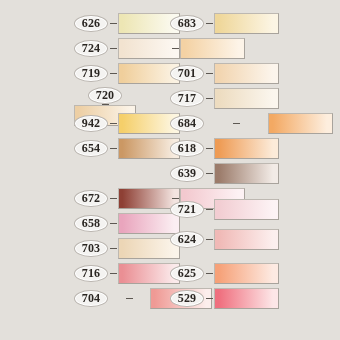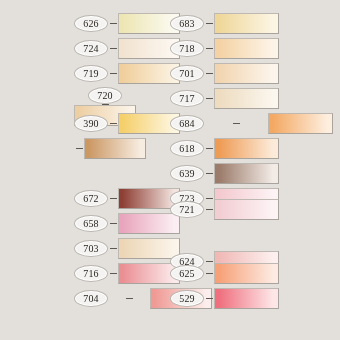--- a/index.html
+++ b/index.html
@@ -37,22 +37,22 @@
   .badge {
     width: 32px;
     height: 15px;
     border-radius: 50%;
     background: #f4f3f1;
     border: 1px solid #b9b4ae;
     box-shadow: 0 0 0 1px #ffffff inset;
     display: flex;
     align-items: center;
     justify-content: center;
-    font-size: 10px;
-    font-weight: normal;
+    font-size: 12px;
+    font-weight: bold;
     color: #2a2622;
     letter-spacing: 0.2px;
     flex: none;
   }
   .dash {
     width: 7px;
     height: 1px;
     background: #5d5852;
     margin: 0 1px 0 2px;
     flex: none;
@@ -88,25 +88,26 @@
         <div class="badge">719</div>
         <div class="dash"></div>
         <div class="swatch" style="background: linear-gradient(to right, rgb(240, 207, 156) 0%, rgb(240, 207, 156) 6%, rgb(251, 242, 226) 92%, rgb(251, 242, 226) 100%);"></div>
       </div>
       <div class="row" style="top: 87px; flex-direction: column;">
         <div class="badge">720</div>
         <div class="dash"></div>
         <div class="swatch" style="background: linear-gradient(to right, rgb(237, 207, 164) 0%, rgb(237, 207, 164) 6%, rgb(251, 243, 231) 92%, rgb(251, 243, 231) 100%);"></div>
       </div>
       <div class="row" style="top: 112px;">
-        <div class="badge">390</div>
+        <div class="badge">942</div>
         <div class="dash"></div>
         <div class="swatch" style="background: linear-gradient(to right, rgb(245, 207, 106) 0%, rgb(245, 207, 106) 6%, rgb(253, 246, 224) 92%, rgb(253, 246, 224) 100%);"></div>
       </div>
       <div class="row" style="top: 137px;">
+        <div class="badge">654</div>
         <div class="dash"></div>
         <div class="swatch" style="background: linear-gradient(to right, rgb(203, 152, 100) 0%, rgb(203, 152, 100) 6%, rgb(247, 236, 224) 92%, rgb(247, 236, 224) 100%);"></div>
       </div>
       <div class="row" style="top: 187px; align-items: center;">
         <div class="badge">672</div>
         <div class="dash"></div>
         <div class="swatch" style="background: linear-gradient(to right, rgb(142, 64, 53) 0%, rgb(142, 64, 53) 6%, rgb(243, 228, 224) 92%, rgb(243, 228, 224) 100%);"></div>
       </div>
       <div class="row" style="top: 212px;">
         <div class="badge">658</div>
@@ -129,21 +130,20 @@
         <div class="swatch" style="background: linear-gradient(to right, rgb(239, 154, 149) 0%, rgb(239, 154, 149) 6%, rgb(252, 238, 236) 92%, rgb(252, 238, 236) 100%);"></div>
       </div>
     </div>
   <div class="column col-right">
       <div class="row" style="top: 12px;">
         <div class="badge">683</div>
         <div class="dash"></div>
         <div class="swatch" style="background: linear-gradient(to right, rgb(239, 215, 154) 0%, rgb(239, 215, 154) 6%, rgb(252, 245, 228) 92%, rgb(252, 245, 228) 100%);"></div>
       </div>
       <div class="row" style="top: 37px;">
-        <div class="badge">718</div>
         <div class="dash"></div>
         <div class="swatch" style="background: linear-gradient(to right, rgb(244, 210, 164) 0%, rgb(244, 210, 164) 6%, rgb(253, 244, 232) 92%, rgb(253, 244, 232) 100%);"></div>
       </div>
       <div class="row" style="top: 62px;">
         <div class="badge">701</div>
         <div class="dash"></div>
         <div class="swatch" style="background: linear-gradient(to right, rgb(242, 213, 176) 0%, rgb(242, 213, 176) 6%, rgb(252, 245, 236) 92%, rgb(252, 245, 236) 100%);"></div>
       </div>
       <div class="row" style="top: 87px;">
         <div class="badge">717</div>
@@ -159,30 +159,29 @@
         <div class="badge">618</div>
         <div class="dash"></div>
         <div class="swatch" style="background: linear-gradient(to right, rgb(238, 155, 84) 0%, rgb(238, 155, 84) 6%, rgb(252, 235, 217) 92%, rgb(252, 235, 217) 100%);"></div>
       </div>
       <div class="row" style="top: 162px;">
         <div class="badge">639</div>
         <div class="dash"></div>
         <div class="swatch" style="background: linear-gradient(to right, rgb(155, 123, 106) 0%, rgb(155, 123, 106) 6%, rgb(242, 235, 230) 92%, rgb(242, 235, 230) 100%);"></div>
       </div>
       <div class="row" style="top: 187px;">
-        <div class="badge">723</div>
         <div class="dash"></div>
         <div class="swatch" style="background: linear-gradient(to right, rgb(243, 201, 207) 0%, rgb(243, 201, 207) 6%, rgb(253, 242, 244) 92%, rgb(253, 242, 244) 100%);"></div>
       </div>
       <div class="row" style="top: 198px;">
         <div class="badge">721</div>
         <div class="dash"></div>
         <div class="swatch" style="background: linear-gradient(to right, rgb(242, 205, 210) 0%, rgb(242, 205, 210) 6%, rgb(253, 243, 245) 92%, rgb(253, 243, 245) 100%);"></div>
       </div>
-      <div class="row" style="top: 250px;">
+      <div class="row" style="top: 228px;">
         <div class="badge">624</div>
         <div class="dash"></div>
         <div class="swatch" style="background: linear-gradient(to right, rgb(240, 185, 182) 0%, rgb(240, 185, 182) 6%, rgb(252, 239, 238) 92%, rgb(252, 239, 238) 100%);"></div>
       </div>
       <div class="row" style="top: 262px;">
         <div class="badge">625</div>
         <div class="dash"></div>
         <div class="swatch" style="background: linear-gradient(to right, rgb(246, 161, 120) 0%, rgb(246, 161, 120) 6%, rgb(253, 234, 226) 92%, rgb(253, 234, 226) 100%);"></div>
       </div>
       <div class="row" style="top: 287px;">

